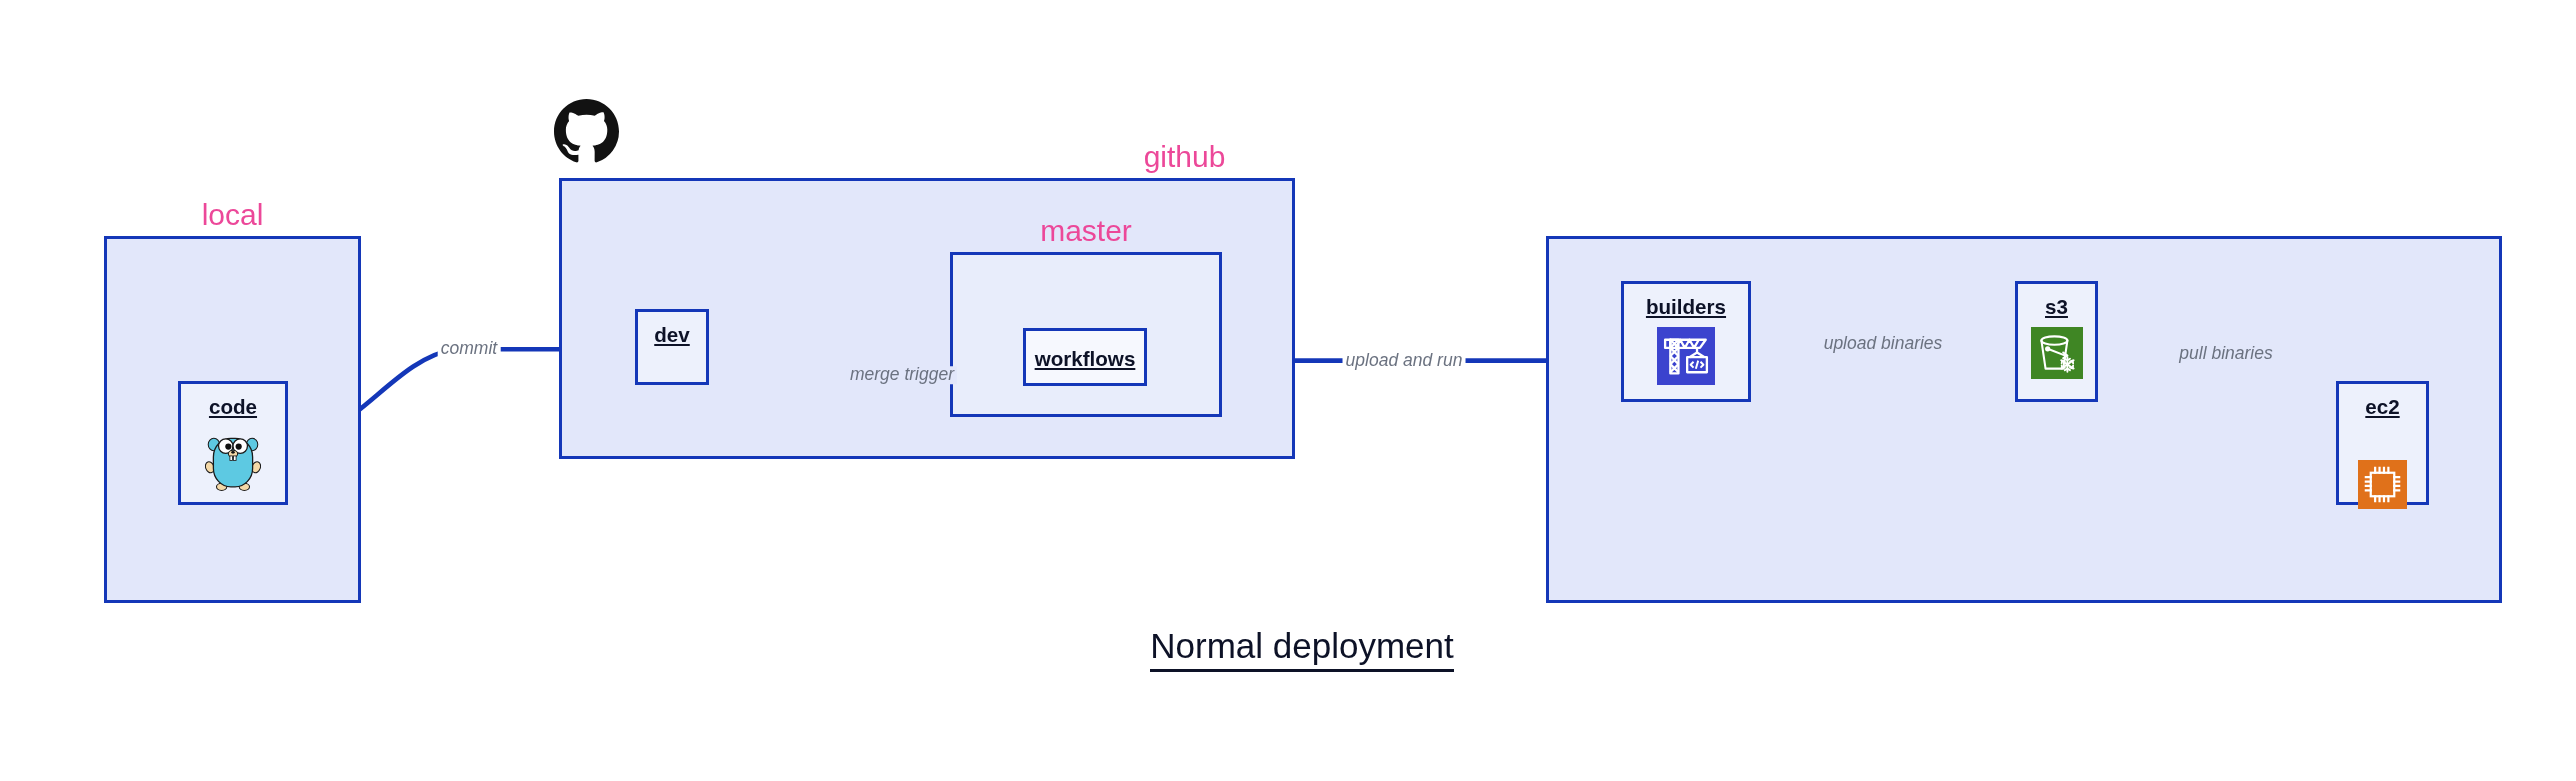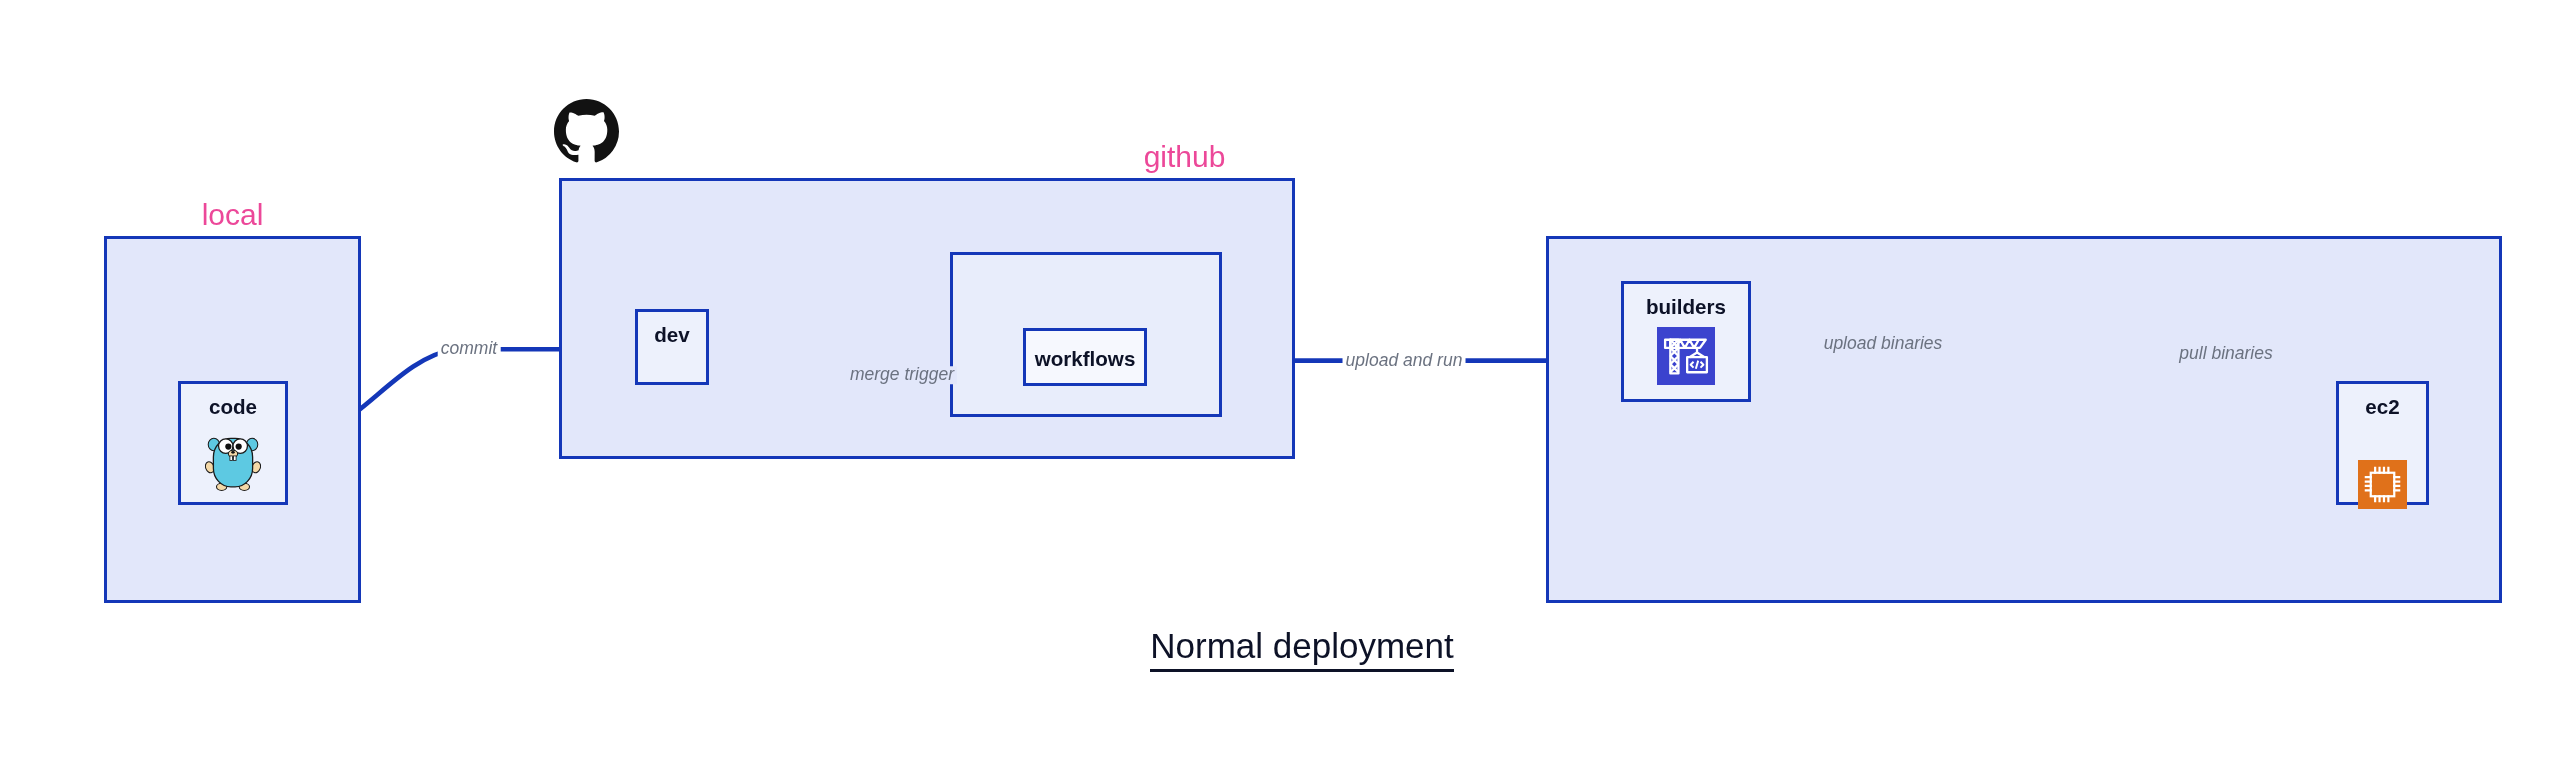--- a/index.html
+++ b/index.html
@@ -50,20 +50,21 @@
     align-items: center;
   }
   .node-label {
     color: #0D1227;
     font-size: 20.6px;
     font-weight: bold;
     line-height: 1;
     white-space: nowrap;
     margin-top: 13.4px;
     font-family: "Liberation Sans", sans-serif;
+    text-decoration: underline;
   }
   .node-icon {
     margin-top: 9.3px;
     line-height: 0;
   }
 
   
   #edges {
     position: absolute;
     left: 0;
@@ -171,20 +172,21 @@
 
   <div id="octocat">
     <svg width="65" height="65" viewBox="0 0 16 16" xmlns="http://www.w3.org/2000/svg" aria-hidden="true">
       <path fill="#121212" fill-rule="evenodd" d="M8 0C3.58 0 0 3.58 0 8c0 3.54 2.29 6.53 5.47 7.59.4.07.55-.17.55-.38 0-.19-.01-.82-.01-1.49-2.01.37-2.53-.49-2.69-.94-.09-.23-.48-.94-.82-1.13-.28-.15-.68-.52-.01-.53.63-.01 1.08.58 1.23.82.72 1.21 1.87.87 2.33.66.07-.52.28-.87.51-1.07-1.78-.2-3.64-.89-3.64-3.95 0-.87.31-1.59.82-2.15-.08-.2-.36-1.02.08-2.12 0 0 .67-.21 2.2.82.64-.18 1.32-.27 2-.27.68 0 1.36.09 2 .27 1.53-1.04 2.2-.82 2.2-.82.44 1.1.16 1.92.08 2.12.51.56.82 1.27.82 2.15 0 3.07-1.87 3.75-3.65 3.95.29.25.54.73.54 1.48 0 1.07-.01 1.93-.01 2.2 0 .21.15.46.55.38A8.012 8.012 0 0 0 16 8c0-4.42-3.58-8-8-8z"></path>
     </svg>
   </div>
 
   <div class="group-label" style="left:1074px; top:142px; width:221px;">github</div>
   <div class="group" style="left:559px; top:178px; width:736px; height:281px;"></div>
 
+  <div class="group-label" style="left:950px; top:216px; width:272px;">master</div>
   <div class="group nested" style="left:950px; top:252px; width:272px; height:165px;"></div>
 
   <div class="node" style="left:635px; top:309px; width:74px; height:76px;">
     <div class="node-label">dev</div>
   </div>
 
   <div class="node" style="left:1023px; top:328px; width:124px; height:58px; background:#F6F8FE;">
     <div class="node-label" style="margin-top:18px;">workflows</div>
   </div>
 
@@ -209,20 +211,44 @@
           <path d="M69,36 L69,44 M69,44 L56,52 M69,44 L82,52"></path>
 
           <rect x="52" y="52" width="34" height="26"></rect>
 
           <path d="M63,60 L58,65 L63,70 M75,60 L80,65 L75,70 M71,58 L67,72" stroke-width="3.4"></path>
         </g>
       </svg>
     </div>
   </div>
 
+  <div class="node" style="left:2015px; top:281px; width:83px; height:121px;">
+    <div class="node-label">s3</div>
+    <div class="node-icon">
+      <svg width="52" height="52" viewBox="0 0 100 100" xmlns="http://www.w3.org/2000/svg">
+        <rect x="0" y="0" width="100" height="100" fill="#3F8624"></rect>
+        <g fill="none" stroke="#ffffff" stroke-width="4" stroke-linecap="round" stroke-linejoin="round">
+
+          <path d="M20,26 L28,80 L62,80 L70,26"></path>
+          <ellipse cx="45" cy="26" rx="25" ry="8"></ellipse>
+
+          <path d="M32,42 L66,55"></path>
+          <circle cx="32" cy="42" r="3" fill="#ffffff"></circle>
+          <path d="M62,49 L70,55 L62,60"></path>
+
+          <g stroke-width="3.6">
+            <path d="M70,58 L70,86 M58,64 L82,80 M82,64 L58,80"></path>
+            <path d="M65,61 L70,64 L75,61 M65,83 L70,80 L75,83"></path>
+            <path d="M59,70 L60,64.5 L65,66 M81,74 L80,79.5 L75,78"></path>
+            <path d="M81,70 L80,64.5 L75,66 M59,74 L60,79.5 L65,78"></path>
+          </g>
+        </g>
+      </svg>
+    </div>
+  </div>
 
   <div class="node" style="left:2336px; top:381px; width:93px; height:124px;gap:33px;">
     <div class="node-label">ec2</div>
     <div class="node-icon">
       <svg width="49" height="49" viewBox="0 0 100 100" xmlns="http://www.w3.org/2000/svg">
         <rect x="0" y="0" width="100" height="100" fill="#E0711A"></rect>
         <g fill="none" stroke="#ffffff" stroke-width="4.5" stroke-linecap="square">
           <rect x="26" y="26" width="48" height="48"></rect>
 
           <path d="M35,26 L35,16 M44,26 L44,16 M53,26 L53,16 M62,26 L62,16"></path>

